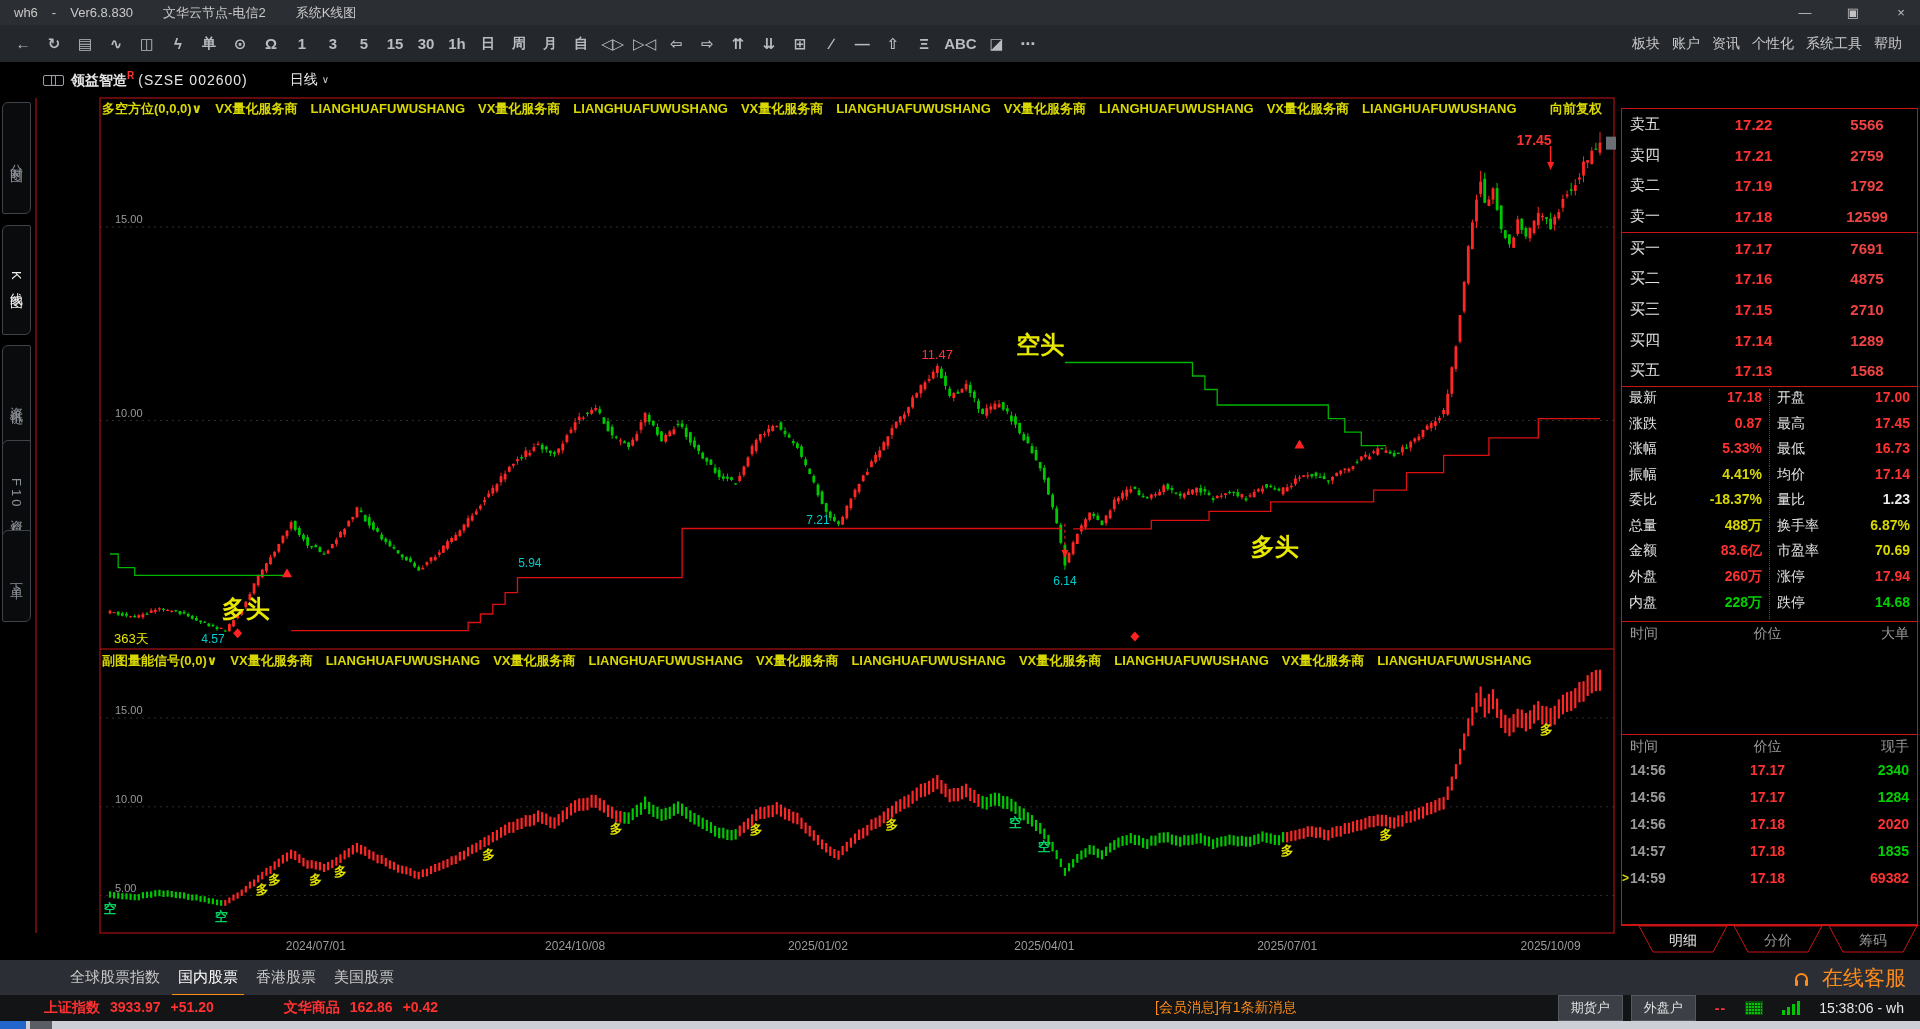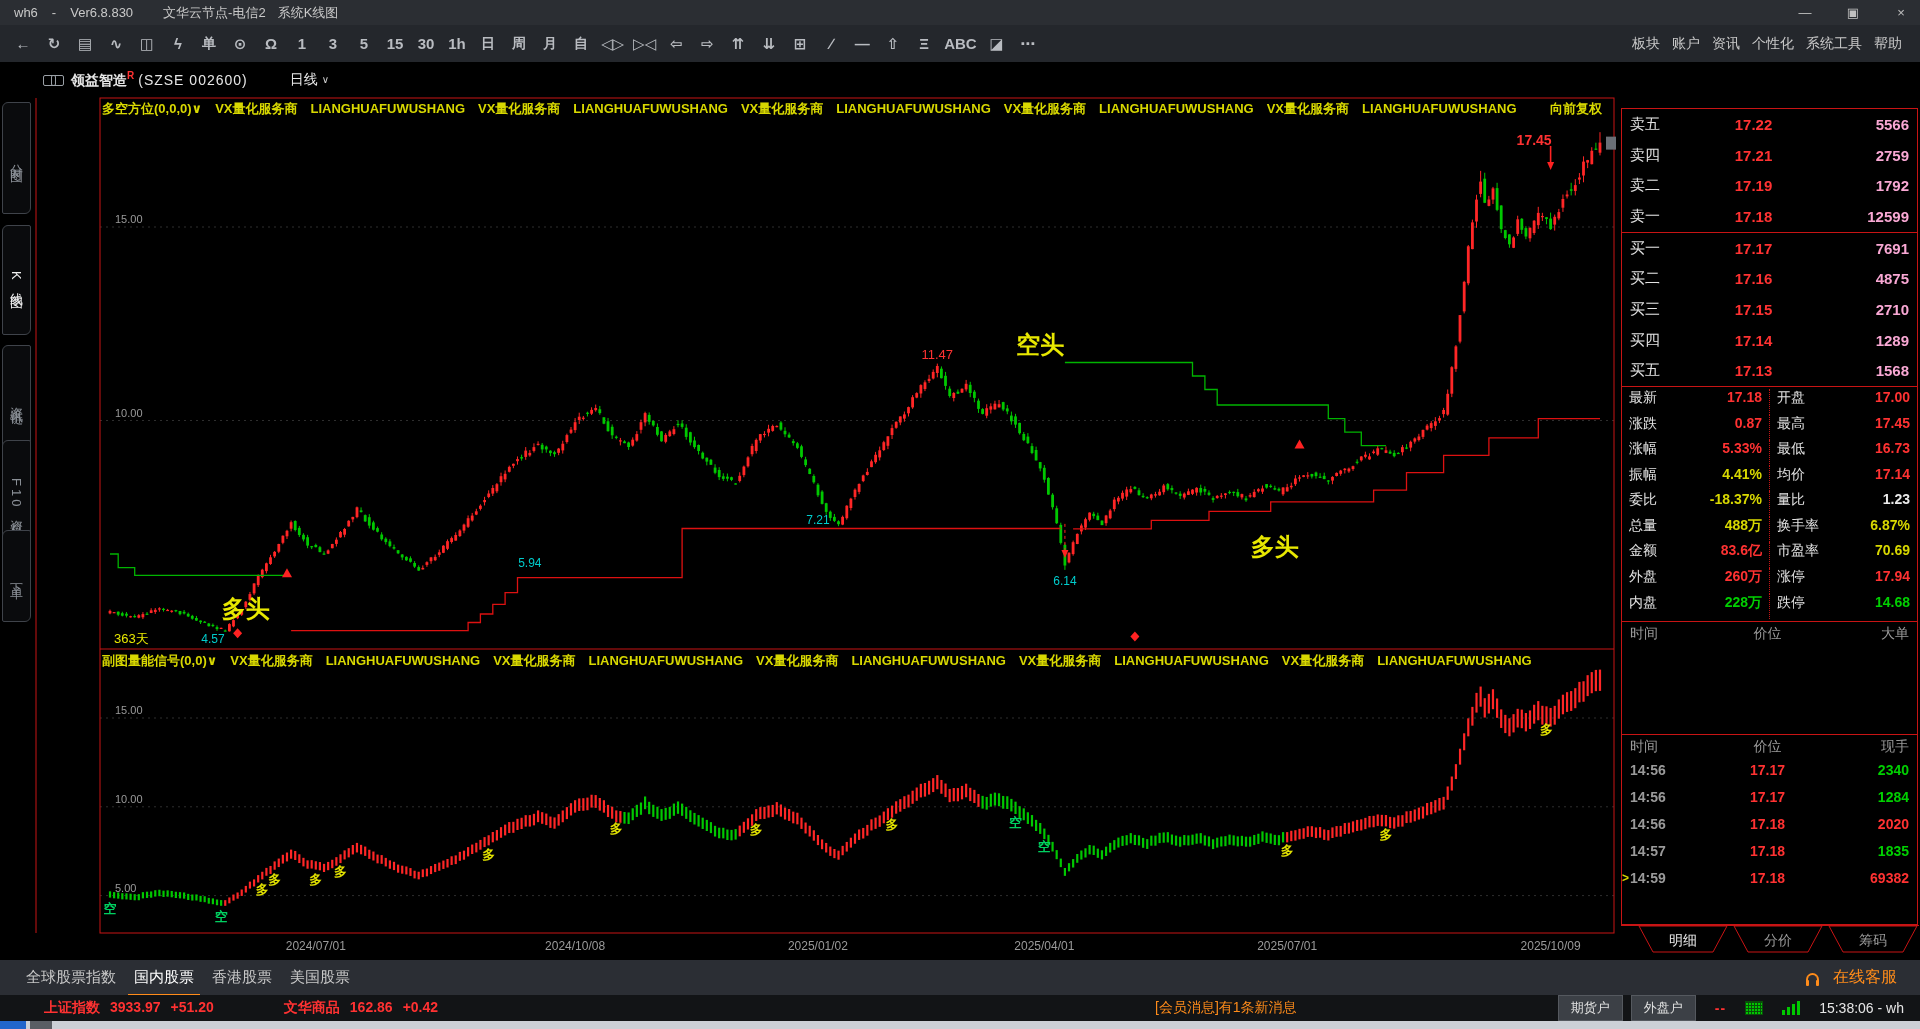--- a/index.html
+++ b/index.html
@@ -53,21 +53,21 @@
   .qp-head { position:absolute; left:0; top:8px; width:100%; padding-left:6px; white-space:nowrap; }
   .qp-head .sup { color:#ff2222; font-size:12px; font-weight:bold; vertical-align:top; }
   .qp-head .nm { color:#e6e600; font-size:23px; font-weight:bold; letter-spacing:1px; }
   .qp-head .cd { color:#e6e600; font-size:22px; font-weight:bold; margin-left:10px; }
   .qp-box { position:absolute; left:1px; top:46px; width:297px; height:817px;
     border:1px solid #c81414; display:flex; flex-direction:column; }
   .qp-book { height:277px; display:flex; flex-direction:column; }
   .book-row { flex:1; display:flex; align-items:center; font-size:15px; font-weight:bold; padding:0 8px; }
   .book-row .lbl { width:52px; color:#e2e2e2; font-weight:normal; }
   .book-row .prc { flex:1; text-align:center; color:#ff3232; }
-  .book-row .vol { width:84px; text-align:right; color:#f9a8d4; }
+  .book-row .vol { width:84px; text-align:center; color:#ef4444; }
   .book-row.sep { border-top:1px solid #c81414; }
   .qp-stats { height:235px; border-top:1px solid #c81414; display:flex; flex-direction:column; padding:2px 0; }
   .st-row { flex:1; display:flex; align-items:center; font-size:14px; font-weight:bold; }
   .st-cell { flex:1; display:flex; align-items:flex-start; padding:0 7px; height:100%; }
   .st-cell.right { border-left:1px dotted #c81414; }
   .st-lbl { color:#e2e2e2; font-weight:normal; white-space:nowrap; }
   .st-val { flex:1; text-align:right; white-space:nowrap; }
   .c-red { color:#ff3232; } .c-green { color:#00d000; } .c-yellow { color:#d8d800; } .c-white { color:#eaeaea; }
   .qp-bigorder { height:113px; border-top:1px solid #c81414; }
   .qp-ticks { flex:1; border-top:1px solid #c81414; }
@@ -79,24 +79,24 @@
   .tick-row .tm { width:70px; color:#9a9a9a; }
   .tick-row .pr { flex:1; text-align:center; color:#ff3232; }
   .tick-row .vl { width:74px; text-align:right; }
   .tick-mark { position:absolute; left:0px; color:#d8d800; font-size:12px; }
   #qp-tabs { position:absolute; left:1px; top:863px; }
 
   
   .bottomtabs { position:absolute; left:0; top:960px; width:1920px; height:35px; background:#2b2e34;
     display:flex; align-items:center; }
   .btab { margin-left:14px; color:#c8c8c8; font-size:15px; position:relative; padding:7px 2px; }
-  .btab:first-child { margin-left:24px; }
+  .btab:first-child { margin-left:68px; }
   .btab.active { color:#ffffff; }
   .btab.active::after { content:""; position:absolute; left:-4px; right:-4px; bottom:-2px; height:2px; background:#ff8c1a; }
-  .service { position:absolute; right:23px; display:flex; align-items:center; gap:14px; color:#ff8c1a; font-size:16px; }
+  .service { position:absolute; right:14px; display:flex; align-items:center; gap:14px; color:#ff8c1a; font-size:21px; }
   .headset-icon { width:13px; height:9px; border:2px solid #ff8c1a; border-bottom:none; border-radius:7px 7px 0 0; position:relative; }
   .headset-icon::before,.headset-icon::after { content:""; position:absolute; bottom:-4px; width:3px; height:6px; background:#ff8c1a; border-radius:1px; }
   .headset-icon::before { left:-2px; } .headset-icon::after { right:-2px; }
 
   .statusbar { position:absolute; left:0; top:995px; width:1920px; height:26px; background:#121416;
     display:flex; align-items:center; font-size:14px; font-weight:bold; }
   .sb-index { color:#ff3232; margin-left:44px; white-space:nowrap; display:flex; gap:10px; }
   .sb-index:nth-child(2) { margin-left:70px; }
   .sb-msg { position:absolute; left:1155px; color:#ff8c1a; font-weight:normal; }
   .sb-right { position:absolute; right:16px; display:flex; align-items:center; gap:19px; }
@@ -117,21 +117,21 @@
 </head>
 <body>
 
 <div id="app">
 
   <div class="titlebar">
     <span class="t-item">wh6</span>
     <span class="t-item">-</span>
     <span class="t-item">Ver6.8.830</span>
     <span class="t-item" style="margin-left:30px">文华云节点-电信2</span>
-    <span class="t-item" style="margin-left:12px">系统K线图</span>
+    <span class="t-item" style="margin-left:30px">系统K线图</span>
     <div class="winbtns">
         <span class="winbtn">—</span>
         <span class="winbtn">▣</span>
         <span class="winbtn">×</span>
       </div>
   </div>
 
   <div class="toolbar">
     <div class="tb-icons">
         <span class="tbi">←</span>

